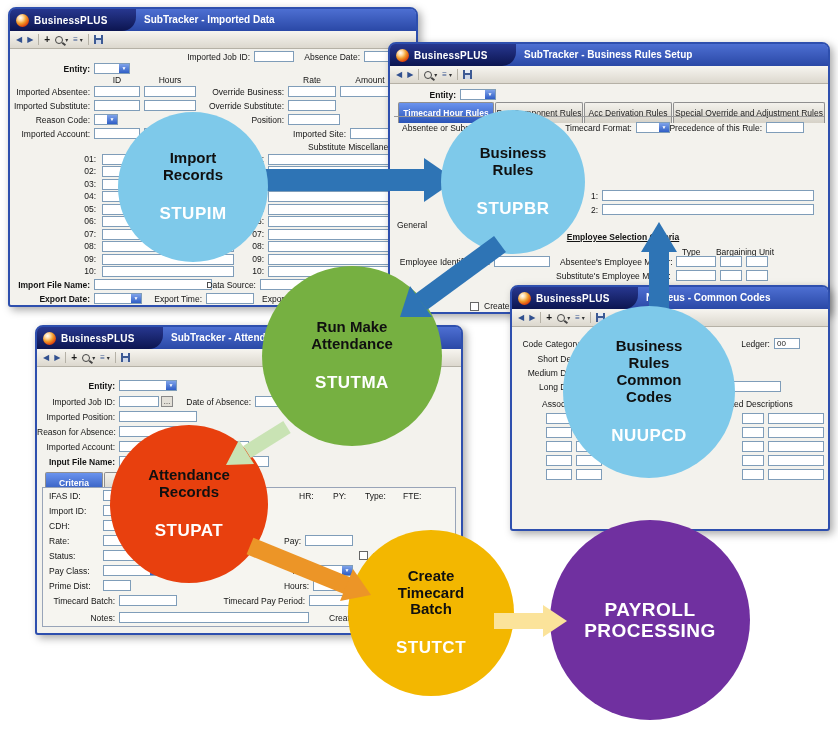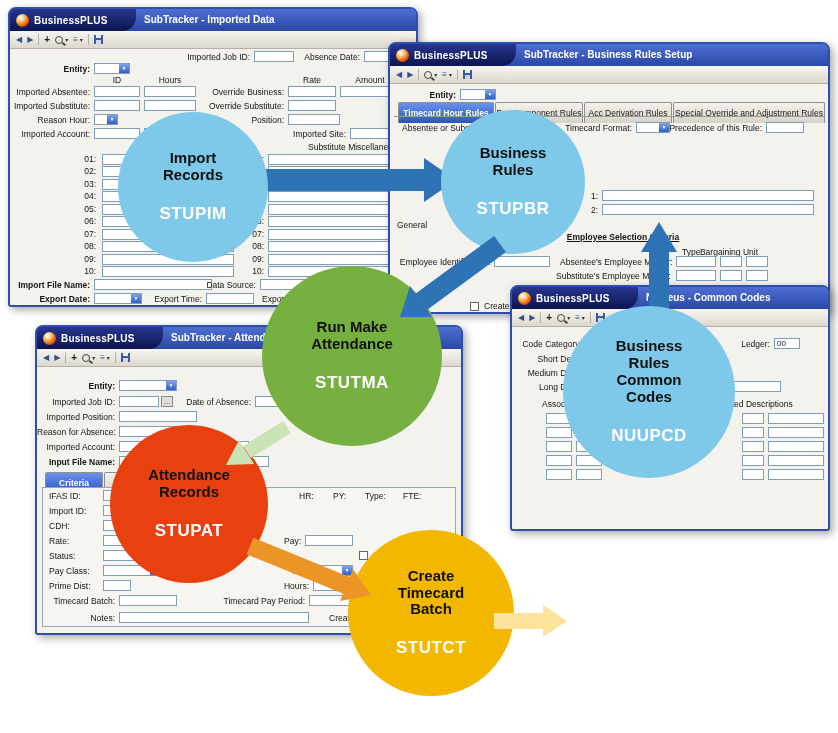--- a/index.html
+++ b/index.html
@@ -99,21 +99,21 @@
     <div class="inp" style="left:84px;top:77px;width:46px"></div>
     <div class="inp" style="left:134px;top:77px;width:52px"></div>
     <div class="lbl" style="left:190px;top:78px;width:84px">Override Business:</div>
     <div class="inp" style="left:278px;top:77px;width:48px"></div>
     <div class="inp" style="left:330px;top:77px;width:60px"></div>
     <div class="lbl" style="left:0;top:92px;width:80px">Imported Substitute:</div>
     <div class="inp" style="left:84px;top:91px;width:46px"></div>
     <div class="inp" style="left:134px;top:91px;width:52px"></div>
     <div class="lbl" style="left:190px;top:92px;width:84px">Override Substitute:</div>
     <div class="inp" style="left:278px;top:91px;width:48px"></div>
-    <div class="lbl" style="left:0;top:106px;width:80px">Reason Hour:</div>
+    <div class="lbl" style="left:0;top:106px;width:80px">Reason Code:</div>
     <div class="inp" style="left:84px;top:105px;width:24px">
         <span class="ddb">▼</span>
       </div>
     <div class="lbl" style="left:222px;top:106px;width:52px">Position:</div>
     <div class="inp" style="left:278px;top:105px;width:52px"></div>
     <div class="lbl" style="left:0;top:120px;width:80px">Imported Account:</div>
     <div class="inp" style="left:84px;top:119px;width:46px"></div>
     <div class="inp" style="left:134px;top:119px;width:52px"></div>
     <div class="lbl" style="left:260px;top:120px;width:76px">Imported Site:</div>
     <div class="inp" style="left:340px;top:119px;width:56px"></div>
@@ -211,21 +211,21 @@
       </div>
     <div class="lbl" style="left:272px;top:79px;width:100px">Precedence of this Rule:</div>
     <div class="inp" style="left:376px;top:78px;width:38px"></div>
     <div class="lbl" style="left:196px;top:147px;width:12px">1:</div>
     <div class="inp" style="left:212px;top:146px;width:212px"></div>
     <div class="lbl" style="left:196px;top:161px;width:12px">2:</div>
     <div class="inp" style="left:212px;top:160px;width:212px"></div>
     <div class="lbl l" style="left:7px;top:176px;width:60px">General</div>
     <div class="lbl c u" style="left:158px;top:188px;width:150px">Employee Selection Criteria</div>
     <div class="lbl l" style="left:292px;top:203px;width:30px">Type</div>
-    <div class="lbl c" style="left:306px;top:203px;width:66px">Bargaining Unit</div>
+    <div class="lbl c" style="left:322px;top:203px;width:66px">Bargaining Unit</div>
     <div class="lbl" style="left:0;top:213px;width:100px">Employee Identification:</div>
     <div class="inp" style="left:104px;top:212px;width:56px"></div>
     <div class="lbl" style="left:170px;top:213px;width:110px">Absentee's Employee Master:</div>
     <div class="inp" style="left:286px;top:212px;width:40px"></div>
     <div class="inp" style="left:330px;top:212px;width:22px"></div>
     <div class="inp" style="left:356px;top:212px;width:22px"></div>
     <div class="lbl" style="left:166px;top:227px;width:114px">Substitute's Employee Master:</div>
     <div class="inp" style="left:286px;top:226px;width:40px"></div>
     <div class="inp" style="left:330px;top:226px;width:22px"></div>
     <div class="inp" style="left:356px;top:226px;width:22px"></div>
@@ -407,20 +407,24 @@
     <span class="ln">Common</span>
     <span class="ln">Codes</span>
     <span class="code">NUUPCD</span>
   </div>
   <div class="circle" style="left:348px;top:530px;width:166px;height:166px;background:#f3b700">
     <span class="ln">Create</span>
     <span class="ln">Timecard</span>
     <span class="ln">Batch</span>
     <span class="code">STUTCT</span>
   </div>
+  <div class="circle" style="left:550px;top:520px;width:200px;height:200px;background:#7030a0">
+    <span class="ln big">PAYROLL</span>
+    <span class="ln big">PROCESSING</span>
+  </div>
 
   <svg class="alayer" style="z-index:6" width="838" height="733">
     <g>
       <line x1="500" y1="244" x2="421" y2="302" stroke-width="20" stroke="#2e74b5"></line>
       <polygon points="410,286 432,317 400,317" fill="#2e74b5"></polygon>
     </g>
     <g>
       <line x1="287" y1="427" x2="247" y2="452" stroke-width="14" stroke="#c9e3b4"></line>
       <polygon points="239,440 254,464 226,465" fill="#c9e3b4"></polygon>
     </g>

